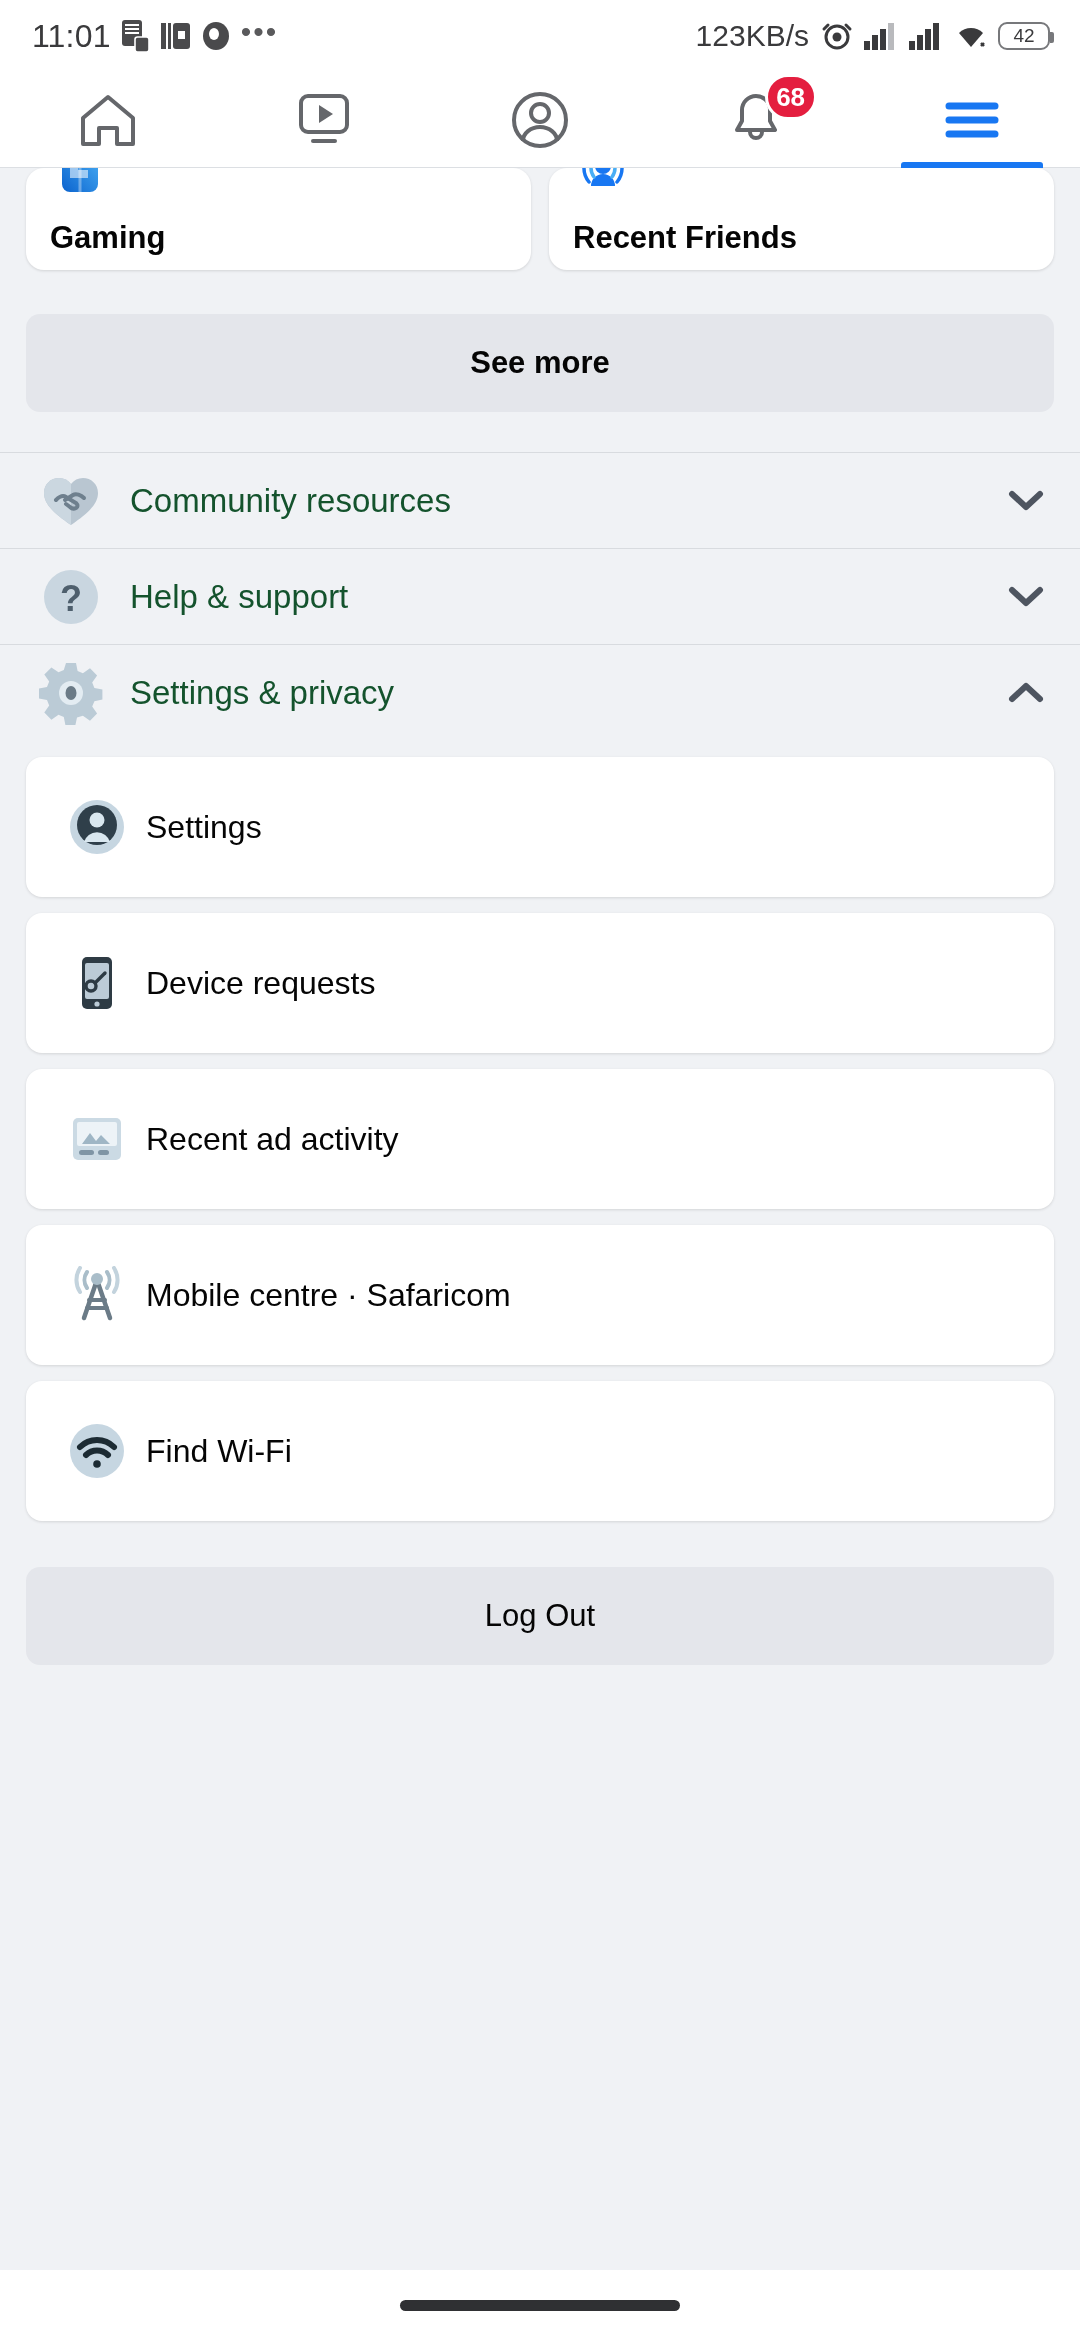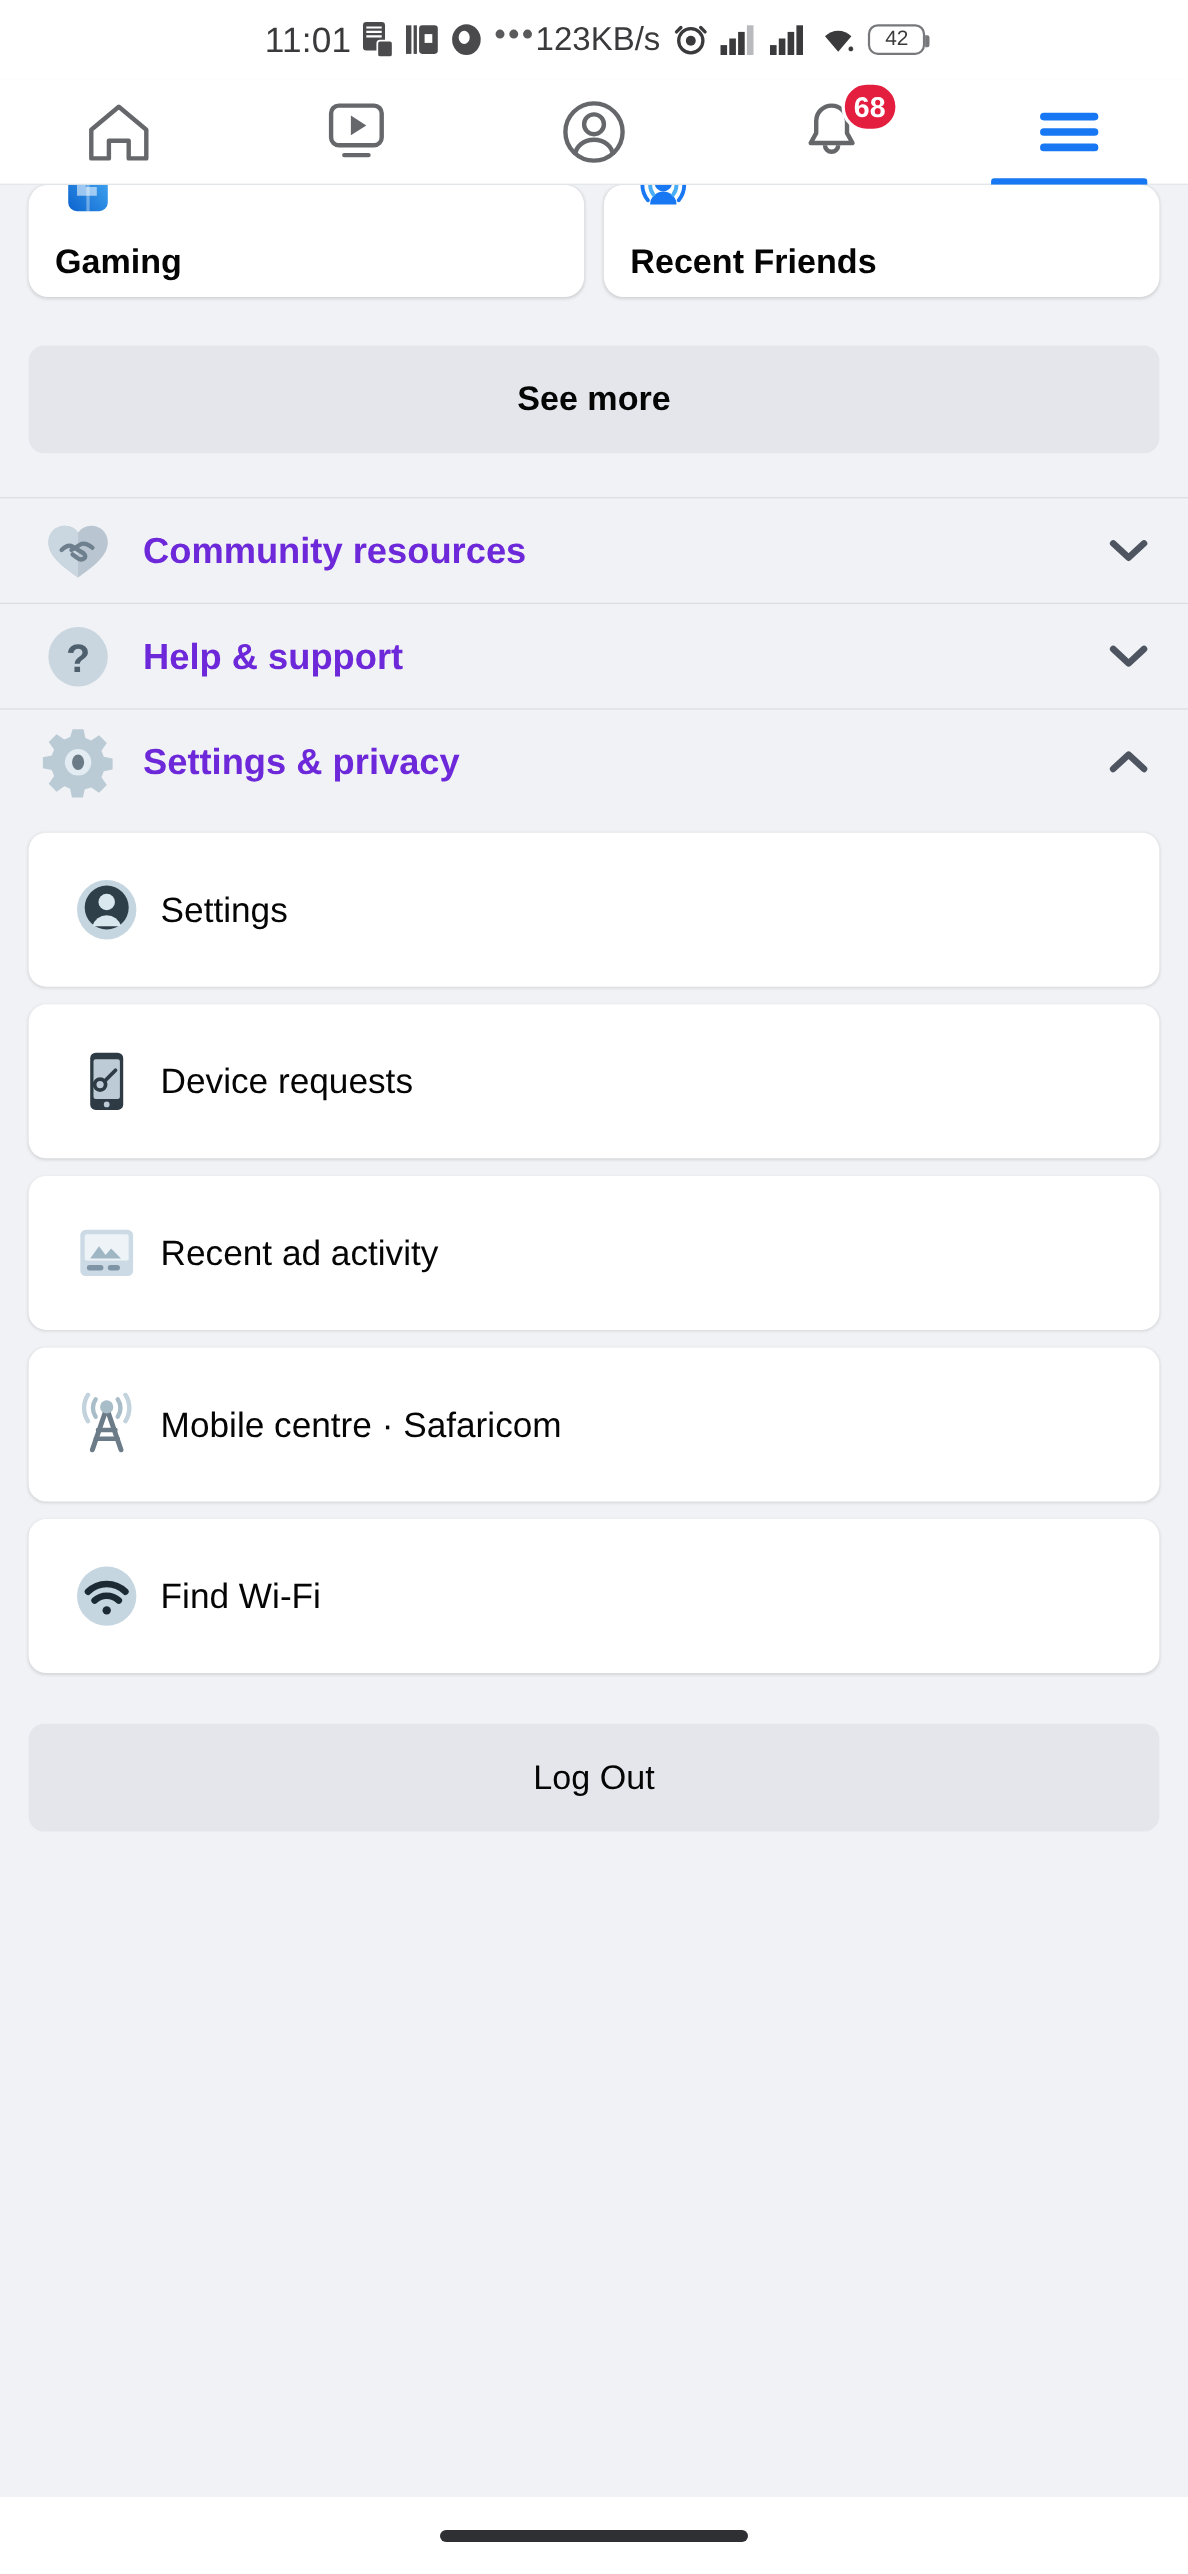--- a/index.html
+++ b/index.html
@@ -7,21 +7,21 @@
     width: 1080px; height: 2340px;
     background: #ffffff;
     font-family: "Liberation Sans", sans-serif;
     overflow: hidden;
   }
   .screen { width: 1080px; height: 2340px; position: relative; background: #F0F2F5; display: flex; flex-direction: column; }
 
   
   .statusbar {
     height: 72px; background: #ffffff; display: flex; align-items: center;
-    justify-content: center; padding: 0 30px 0 32px; flex: none;
+    justify-content: space-between; padding: 0 30px 0 32px; flex: none;
   }
   .sb-left { display: flex; align-items: center; gap: 10px; }
   .sb-time { font-size: 32px; color: #3a3a3c; letter-spacing: .2px; font-weight: 400; }
   .sb-right { display: flex; align-items: center; gap: 9px; }
   .sb-net { font-size: 30px; color: #3a3a3c; margin-right: 2px; }
   .sb-ico { display: inline-flex; align-items: center; justify-content: center; }
   .sb-dots { font-size: 30px; color: #5a5a5c; letter-spacing: 2px; line-height: 1; padding-bottom: 9px; }
   .batt {
     width: 52px; height: 28px; border: 2.5px solid #77787b; border-radius: 9px;
     display: flex; align-items: center; justify-content: center;
@@ -84,21 +84,21 @@
 
   .sep { height: 1px; background: #d8dbdf; margin-top: 40px; }
 
   
   .acc-row {
     height: 96px; display: flex; align-items: center; padding: 0 34px 0 36px;
     cursor: pointer; border-bottom: 1px solid #d8dbdf;
   }
   .acc-row.open { border-bottom: none; }
   .acc-ico { width: 70px; display: flex; align-items: center; justify-content: center; flex: none; }
-  .acc-label { flex: 1; font-size: 33px; font-weight: 700; color: #6d28d9; margin-left: 24px; }
+  .acc-label { flex: 1; font-size: 33px; font-weight: 400; color: #14532d; margin-left: 24px; }
   .chev { width: 40px; display: flex; align-items: center; justify-content: center; }
 
   
   .subitems { padding: 0 26px; }
   .sub-card {
     background: #fff; border-radius: 16px; height: 140px; margin-top: 16px;
     box-shadow: 0 1px 3px rgba(0,0,0,.12);
     display: flex; align-items: center; padding: 0 40px; cursor: pointer;
   }
   .sub-ico { width: 62px; height: 62px; flex: none; display:flex; align-items:center; justify-content:center; }

